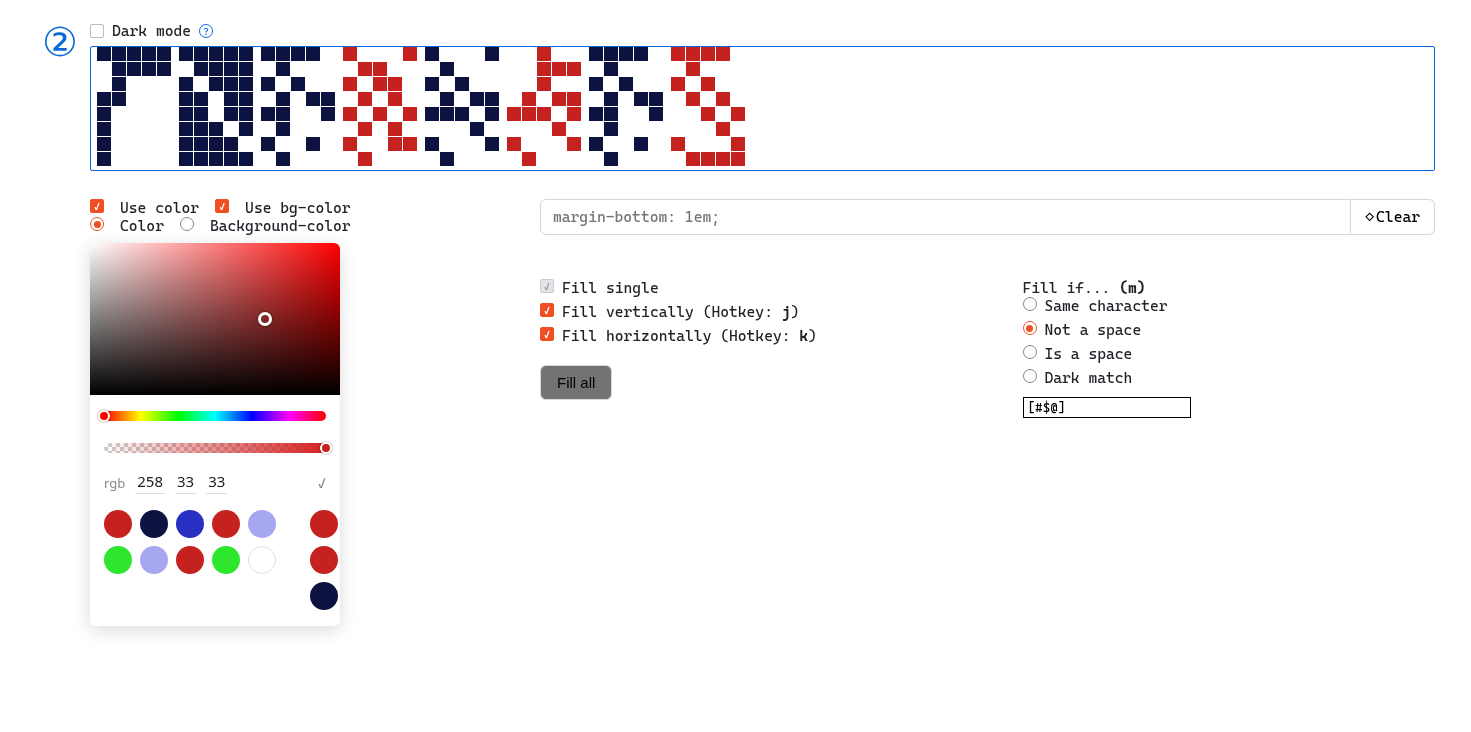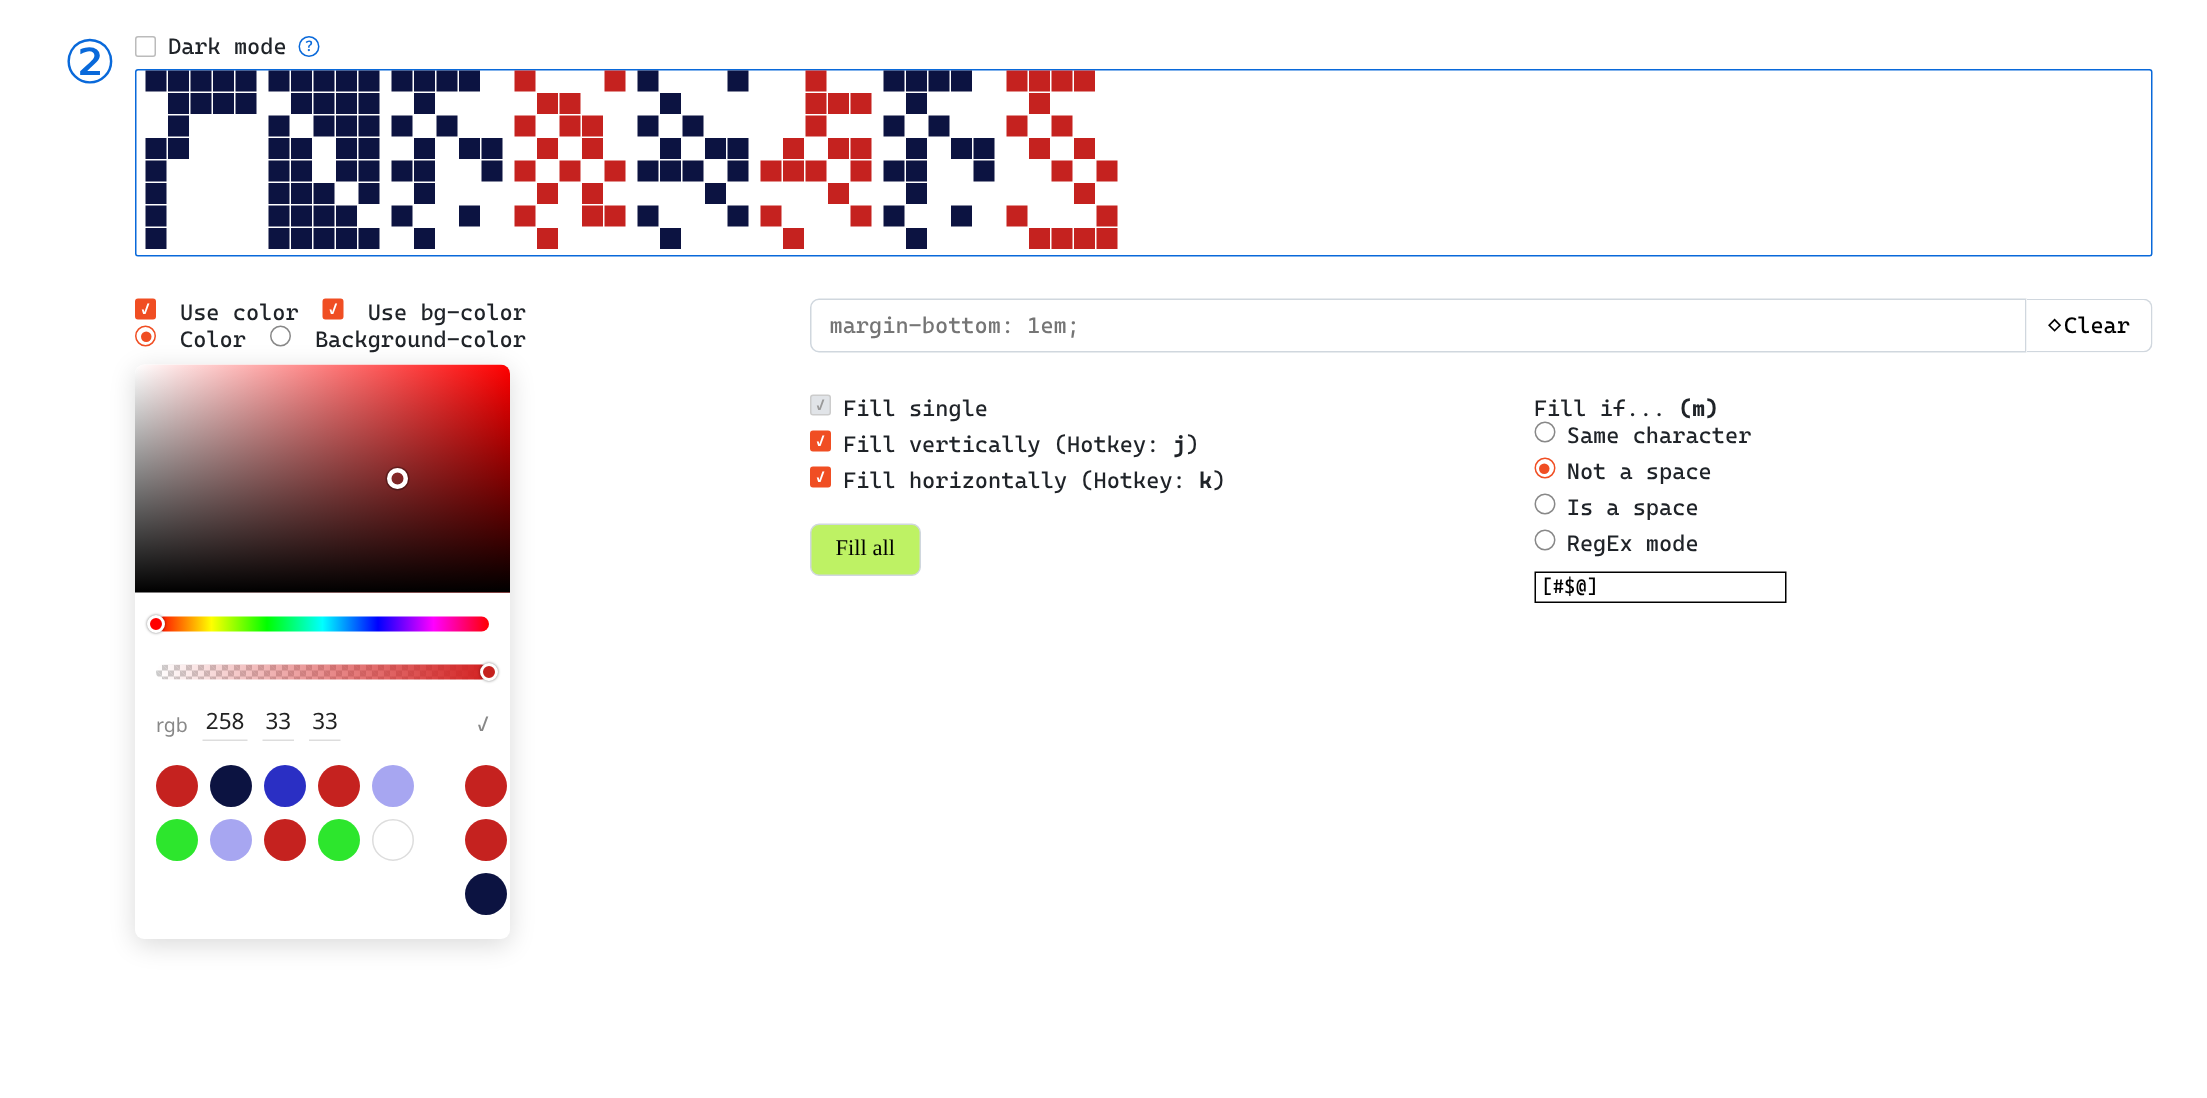--- a/index.html
+++ b/index.html
@@ -39,21 +39,21 @@
 .rgb-val { font-family: ui-sans-serif, system-ui, sans-serif; font-size: 15px; color: #222; border-bottom: 1px solid #ddd; padding: 0 2px 2px; }
 .check-icon { color: #888; margin-left: auto; }
 .swatches { display: grid; grid-template-columns: repeat(5, 28px); gap: 8px; row-gap: 8px; }
 .sw { width: 28px; height: 28px; border-radius: 50%; cursor: pointer; }
 .sw.out { border: 1.5px solid #ddd; }
 .col-mid, .col-right { flex: 1; min-width: 0; }
 .css-input-row { display: flex; margin-bottom: 28px; }
 .css-input { flex: 1; padding: 8px 12px; border: 1px solid #d0d7de; border-radius: 6px 0 0 6px; font-family: inherit; font-size: 15px; color: #656d76; }
 .clear-btn { border: 1px solid #d0d7de; border-left: none; border-radius: 0 6px 6px 0; background: #fff; padding: 0 14px; font-family: inherit; font-size: 15px; cursor: pointer; display: flex; align-items: center; gap: 2px; }
 .fill-row { display: flex; gap: 8px; font-size: 15px; margin-bottom: 6px; }
-.fill-all { margin-top: 14px; border: 1px solid #d0d7de; background: #bef264; border-radius: 6px; padding: 8px 16px; font-family: Liberation Serif, serif; font-size: 15px; cursor: pointer; }
+.fill-all { margin-top: 14px; border: 1px solid #d0d7de; background: #737373; border-radius: 6px; padding: 8px 16px; font-family: Liberation Sans, sans-serif; font-size: 15px; cursor: pointer; }
 .fillif-title { font-size: 15px; margin-bottom: 0; }
 .regex-input { margin-top: 4px; width: 168px; padding: 2px 4px; border: 1px solid #000; font-family: inherit; font-size: 13px; }
 .mid-right-group { display: flex; gap: 70px; }
 b { font-weight: bold; }
 </style>
 </head>
 <body>
 
 <div class="circled-2">②</div>
 
@@ -448,21 +448,21 @@
             <div class="sw" style="background: rgb(197, 34, 31); grid-column: 3;"></div>
             <div class="sw" style="background: rgb(45, 230, 45); grid-column: 4;"></div>
             <div class="sw out" style="background: rgb(255, 255, 255); grid-column: 5;"></div>
             <div class="sw" style="background: rgb(197, 34, 31); grid-column: 7;"></div>
             <div class="sw" style="background: rgb(12, 19, 65); grid-area: 3 / 7;"></div>
           </div>
       </div>
     </div>
   </div>
 
-  <div style="flex:1; display:flex; flex-direction:column; gap:0;">
+  <div style="flex:1; display:flex; flex-direction:column; gap:16px;">
     <div class="css-input-row">
       <input class="css-input" placeholder="margin-bottom: 1em;" style="">
       <button class="clear-btn">
           <span>◇</span>
           <span>Clear</span>
         </button>
     </div>
     <div class="mid-right-group">
       <div class="col-mid">
         <div class="fill-row">
@@ -488,19 +488,19 @@
         <div class="fill-row">
             <span class="radio sel"></span>
             <span>Not a space</span>
           </div>
         <div class="fill-row">
             <span class="radio"></span>
             <span>Is a space</span>
           </div>
         <div class="fill-row">
             <span class="radio"></span>
-            <span>RegEx mode</span>
+            <span>Dark match</span>
           </div>
         <input class="regex-input" value="[#$@]" style="">
       </div>
     </div>
   </div>
 </div>
 
 </body></html>

